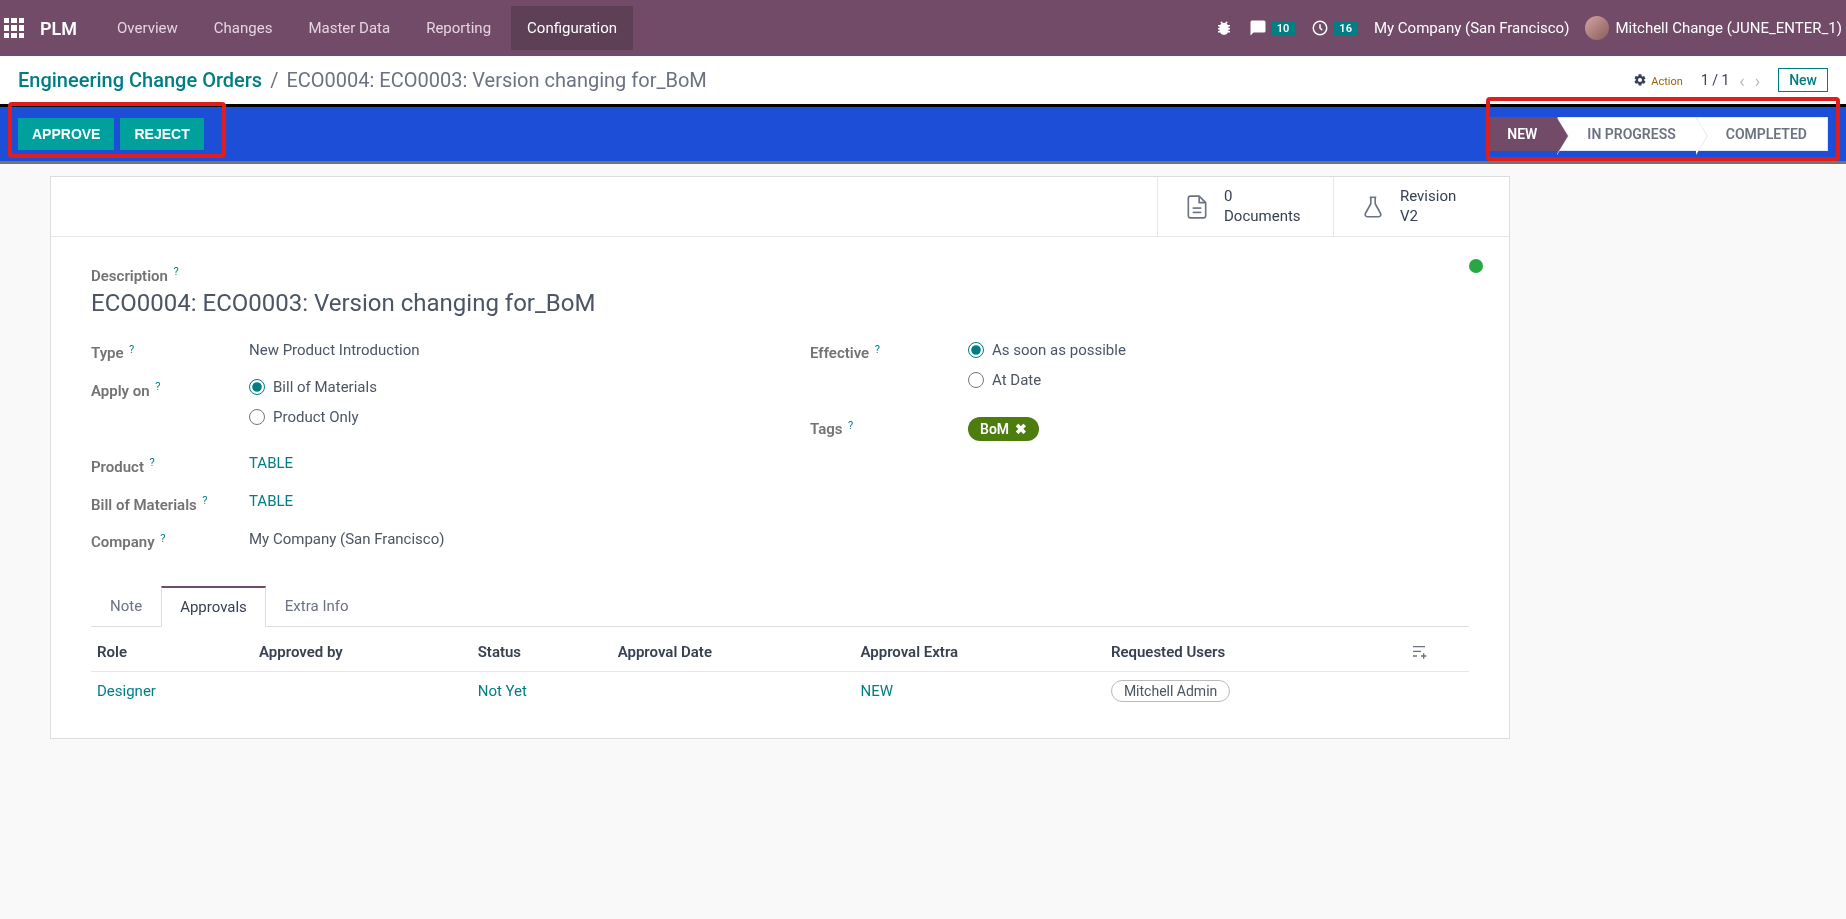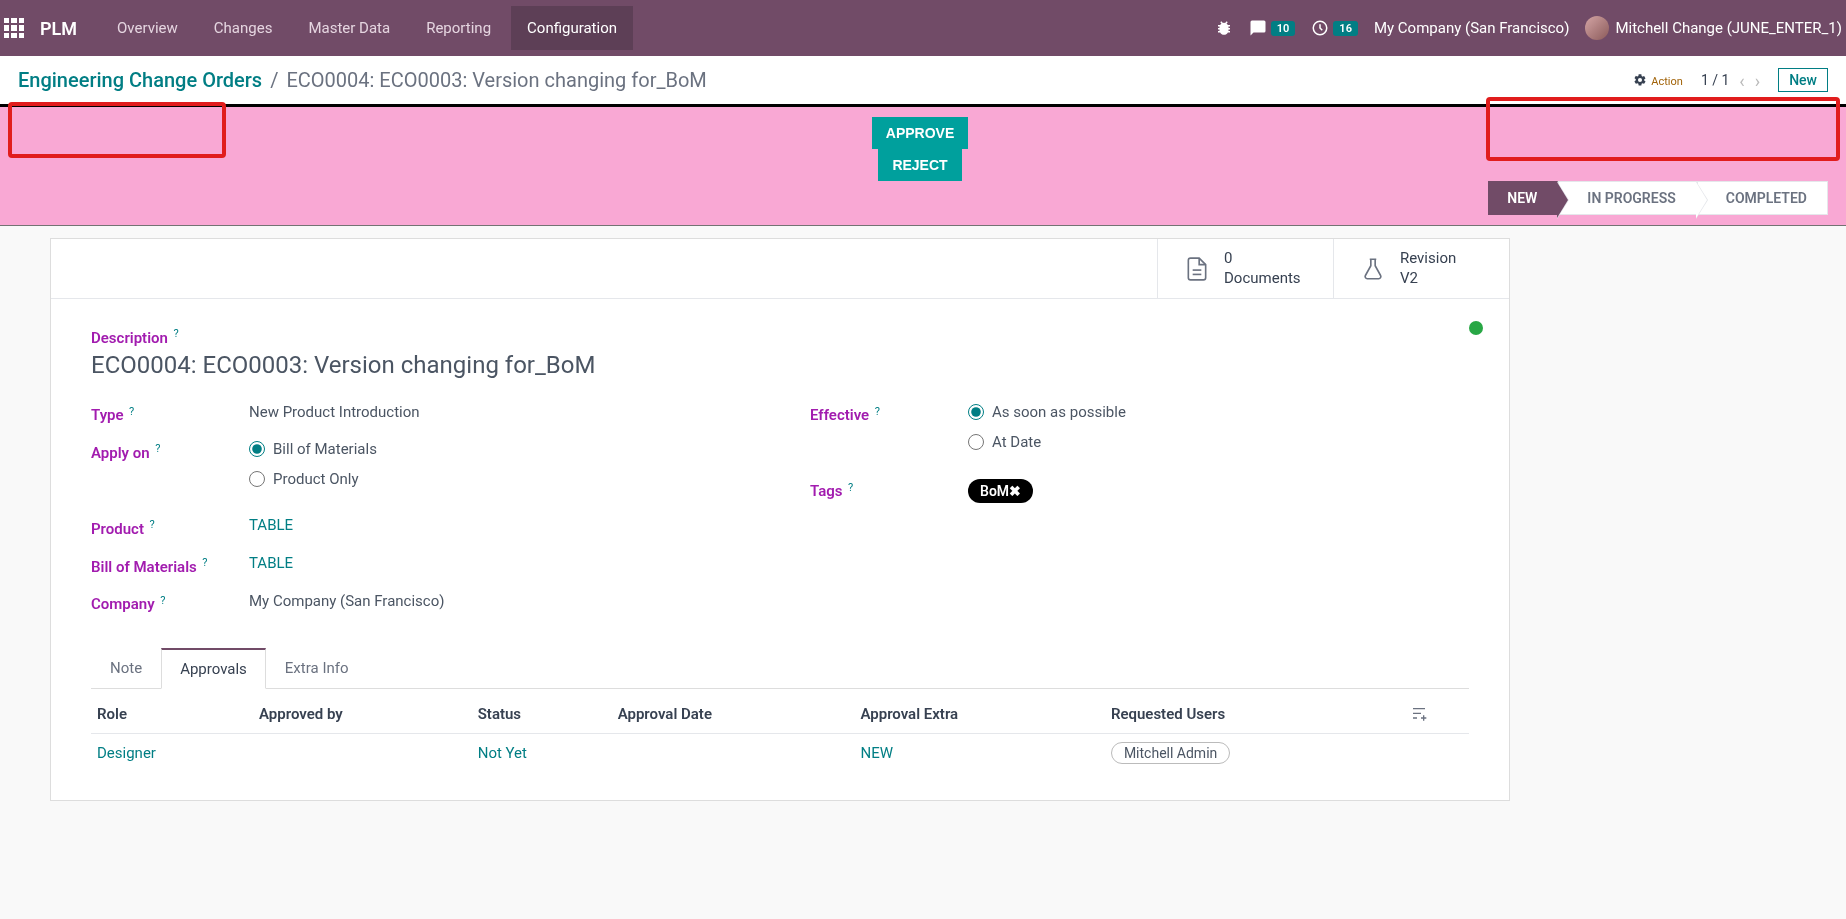--- a/index.html
+++ b/index.html
@@ -24,21 +24,21 @@
   .breadcrumb a { color:#017e84; text-decoration:none; font-weight:500;}
   .breadcrumb .sep { color:#6b7280; }
   .breadcrumb .current { color:#6b7280; }
   .cb-right { margin-left:auto; display:flex; align-items:center; gap:18px;}
   .action-link { color:#a16207; cursor:pointer; font-size:11px;}
   .pager { display:flex; align-items:center; gap:10px; color:#374151;}
   .pager-btn { color:#bbb; cursor:pointer; font-size:18px;}
   .new-tag { border:1px solid #017e84; color:#017e84; padding:3px 10px; font-size:14px; font-weight:500;}
   
   
-  .status-bar { background:#f9a8d4; border-bottom:1px solid #737373; padding:10px 18px; display:flex; align-items:center;flex-direction:column; }
+  .status-bar { background:#1d4ed8; border-bottom:3px solid #737373; padding:10px 18px; display:flex; align-items:center; }
   .btn-approve, .btn-reject { background:#00A09D; color:#fff; border:none; padding:8px 14px; font-size:14px; font-weight:600; cursor:pointer; margin-right:6px;}
   .status-steps { margin-left:auto; display:flex; }
   .step { position:relative; padding: 8px 20px 8px 28px; background:#fff; border:1px solid #e5e7eb; font-size:14px; font-weight:600; color:#6b7280; cursor:pointer;}
   .step.first { padding-left:18px;}
   .step.active { background:#714B67; color:#fff; border-color:#714B67;}
   .step::after { content:''; position:absolute; right:-11px; top:0; width:0; height:0; border-top:18px solid transparent; border-bottom:18px solid transparent; border-left:11px solid #fff; z-index:2;}
   .step.active::after { border-left-color:#714B67;}
   .step::before { content:''; position:absolute; right:-12px; top:-1px; width:0; height:0; border-top:19px solid transparent; border-bottom:19px solid transparent; border-left:12px solid #e5e7eb; z-index:1;}
   .step:last-child::after, .step:last-child::before { display:none;}
   
@@ -50,35 +50,35 @@
   .sheet-wrap { padding: 12px 50px; }
   .sheet { background:#fff; border:1px solid #ddd; max-width:1460px; }
   .stat-row { display:flex; justify-content:flex-end; border-bottom:1px solid #e5e7eb;}
   .stat-box { border-left:1px solid #e5e7eb; padding:10px 26px; display:flex; align-items:center; gap:14px; cursor:pointer; min-width:176px;}
   .stat-icon { font-size:26px; color:#6b7280;}
   .stat-text { line-height:1.3; color:#374151; font-size:15px;}
   
   .form-body { padding: 28px 40px; position:relative;}
   .status-dot { position:absolute; top:22px; right:26px; width:14px; height:14px; background:#28a745; border-radius:50%;}
   
-  .field-label { color:#a21caf; font-weight:600; font-size:15px; display:inline-block;}
+  .field-label { color:#737373; font-weight:600; font-size:15px; display:inline-block;}
   .help-q { color:#017e84; font-size:11px; vertical-align:super; margin-left:2px; cursor:pointer;}
   .desc-title { font-size:24px; color:#4b5563; margin-top:4px; margin-bottom:24px;}
   
   .two-col { display:flex; gap:60px; }
   .col { flex:1; }
   .form-row { display:flex; align-items:flex-start; margin-bottom:16px;}
   .form-row .label-cell { width:158px; flex-shrink:0; padding-top:2px;}
   .form-row .value-cell { flex:1; color:#4b5563; font-size:15px;}
   .value-link { color:#017e84; cursor:pointer;}
   
   .radio { display:flex; align-items:center; gap:8px; margin-bottom:12px; font-size:15px; color:#4b5563;}
   .radio input[type=radio]{ width:16px; height:16px; accent-color:#017e84;}
   
-  .tag-pill { background:#000000; color:#fff; padding:4px 12px; border-radius:14px; font-size:14px; font-weight:600; display:inline-flex; gap:0;}
+  .tag-pill { background:#4d7c0f; color:#fff; padding:4px 12px; border-radius:14px; font-size:14px; font-weight:600; display:inline-flex; gap:6px;}
   .tag-x { cursor:pointer; font-weight:bold;}
   
   
   .tabs { display:flex; border-bottom:1px solid #ddd; margin-top:18px;}
   .tab { padding:10px 18px; border:1px solid transparent; border-bottom:none; color:#6b7280; cursor:pointer; font-size:15px; position:relative; top:1px;}
   .tab.active { border:1px solid #ddd; border-bottom:1px solid #fff; border-top:2px solid #714B67; color:#374151; background:#fff;}
   
   .approvals-table { width:100%; border-collapse:collapse; margin-top:6px;}
   .approvals-table th { text-align:left; padding:10px 6px; font-weight:600; color:#374151; border-bottom:1px solid #e5e7eb; font-size:15px;}
   .approvals-table td { padding:10px 6px; font-size:15px;}

